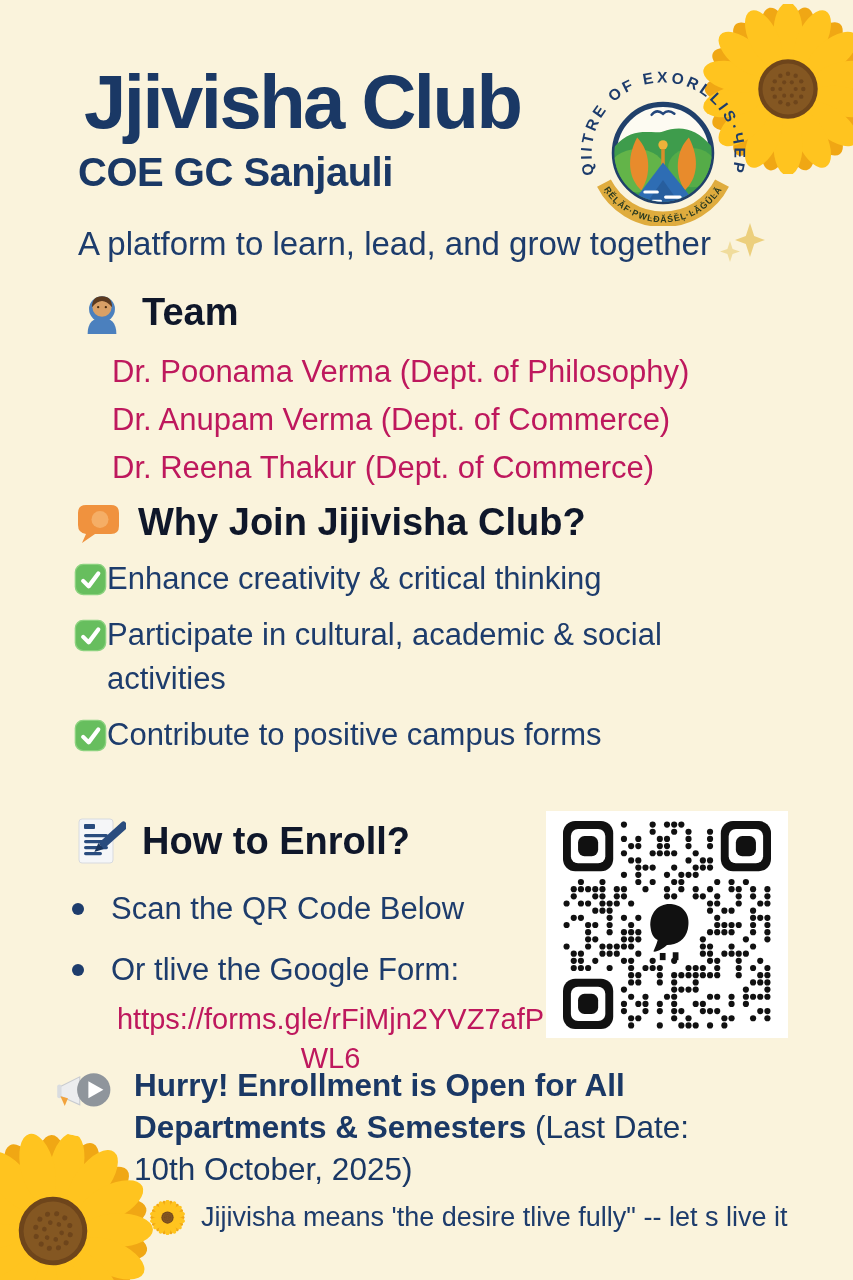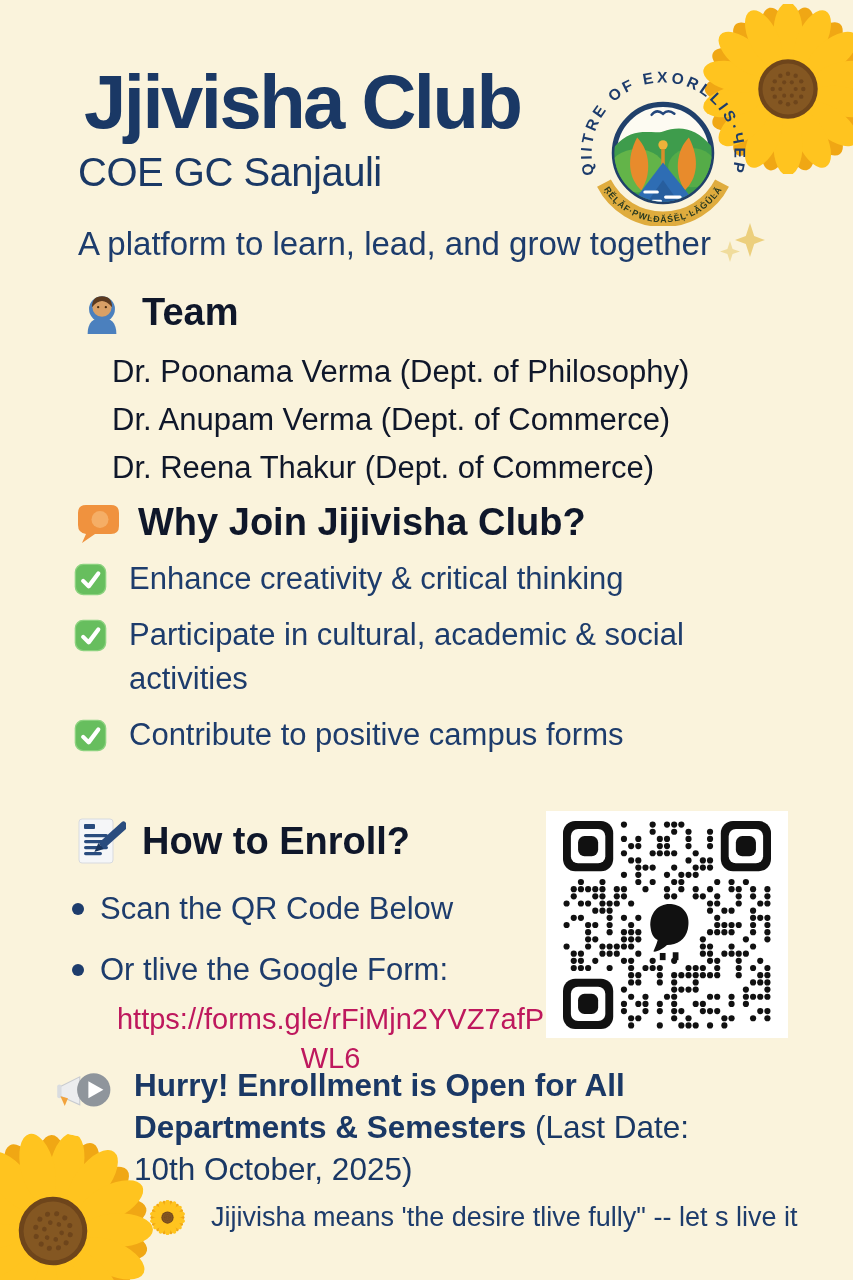--- a/index.html
+++ b/index.html
@@ -11,71 +11,71 @@
     font-family:"Liberation Sans",sans-serif;
     color:#1D3C6C;
   }
   
   .header{position:absolute;left:78px;top:56px;}
   .title{
     margin:6px;font-size:76px;font-weight:800;letter-spacing:-2.5px;
     color:#1A3865;line-height:1.05;
   }
   .subtitle{
-    margin:8px 0 8px;font-size:40px;font-weight:400;letter-spacing:-0.5px;
+    margin:8px 0 8px;font-size:40px;font-weight:700;letter-spacing:-0.5px;
     color:#1A3865;
   }
   .tagline{
     margin-top:26px;font-size:33px;color:#1D3C6C;
     display:flex;align-items:center;gap:8px;white-space:nowrap;
   }
   .tagline svg{width:46px;height:46px;flex:none;}
   
   .emblem{position:absolute;left:575px;top:44px;width:176px;height:182px;}
   .sunflower{position:absolute;}
   .sunflower.tr{left:703px;top:4px;width:170px;height:170px;}
   .sunflower.bl{left:-45px;top:1133px;width:196px;height:196px;transform:rotate(12deg);}
   
   .section-heading{
     display:flex;align-items:center;gap:16px;
     font-size:38px;font-weight:700;color:#0f172a;
   }
   .section-heading .hicon{flex:none;}
   .team{position:absolute;left:78px;top:288px;}
   .team .hicon{width:48px;height:48px;}
-  .members{margin:14px 0 0 34px;font-size:31px;line-height:1.42;color:#0f172a;}
+  .members{margin:14px 0 0 34px;font-size:31px;line-height:1.42;color:#be185d;}
   .members div{margin-top:4px;}
 
   .why{position:absolute;left:74px;top:500px;}
   .why .hicon{width:48px;height:44px;}
-  .check-row{display:flex;align-items:flex-start;gap:22px;margin-top:13px;}
+  .check-row{display:flex;align-items:flex-start;margin-top:13px;}
   .check-row svg{width:33px;height:33px;flex:none;margin-top:6px;}
   .check-text{font-size:31px;line-height:1.4;max-width:625px;}
 
   .enroll{position:absolute;left:72px;top:814px;width:480px;}
   .enroll .hicon{width:54px;height:54px;}
-  .bullet-row{display:flex;align-items:flex-start;gap:16px;margin-top:21px;}
+  .bullet-row{display:flex;align-items:flex-start;gap:27px;margin-top:21px;}
   .dot{width:12px;height:12px;border-radius:50%;background:#1D3C6C;margin-top:14px;flex:none;}
   .bullet-text{font-size:31px;line-height:1.3;}
   .form-url{
     margin:9px 0 0 40px;width:437px;font-size:29px;line-height:1.35;
     word-break:break-all;color:#be185d;text-align:center;
   }
   .qr-card{
     position:absolute;left:546px;top:811px;width:242px;height:227px;
     background:#FFFFFF;display:flex;align-items:center;justify-content:center;
   }
   .qr-card svg{width:208px;height:208px;}
 
   .announce{position:absolute;left:54px;top:1064px;display:flex;gap:22px;}
   .announce .hicon{width:58px;height:50px;flex:none;margin-top:4px;}
   .announce-text{font-size:31.5px;line-height:1.34;max-width:588px;color:#1A3865;}
   .announce-text .b{font-weight:700;}
 
-  .footer-note{position:absolute;left:150px;top:1200px;display:flex;align-items:center;gap:26px;}
+  .footer-note{position:absolute;left:150px;top:1200px;display:flex;align-items:center;gap:16px;}
   .footer-note .sunflower-small{width:35px;height:35px;position:static;flex:none;}
   .footer-note .note-text{font-size:27px;color:#1D3C6C;white-space:nowrap;}
   .hiddendefs{position:absolute;width:0;height:0;overflow:hidden;}
 </style>
 </head>
 <body>
 
 <div class="poster">
 
   <svg class="hiddendefs" aria-hidden="true">

